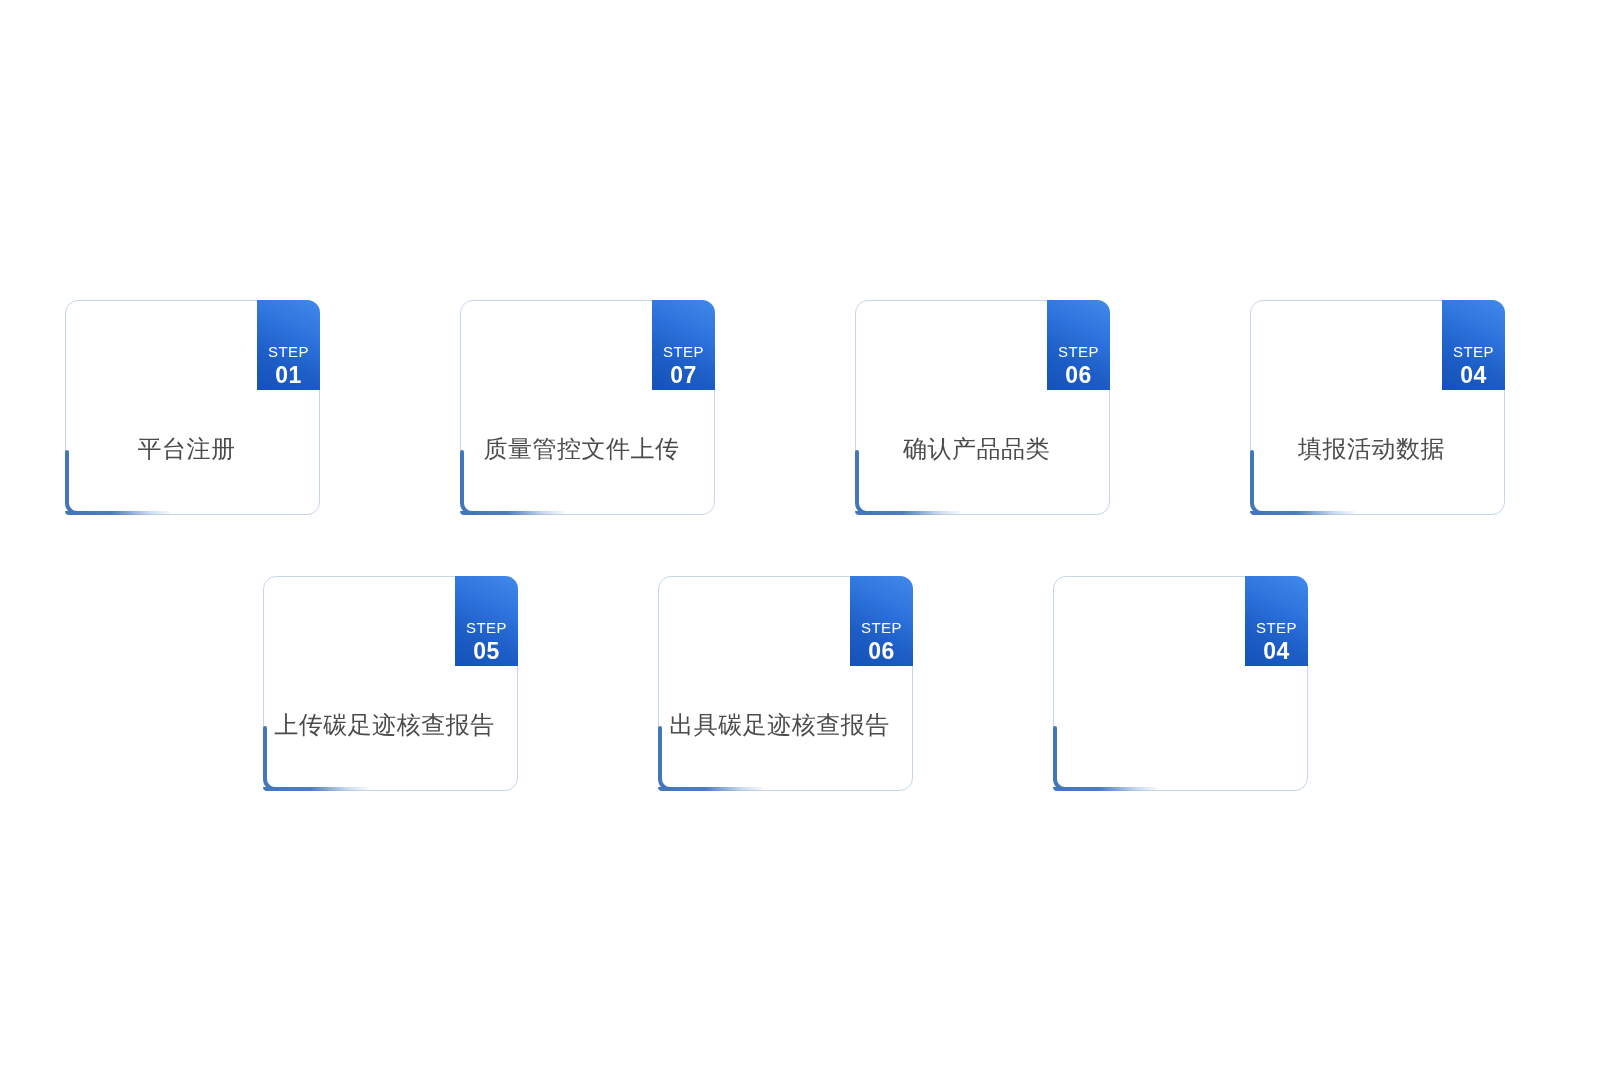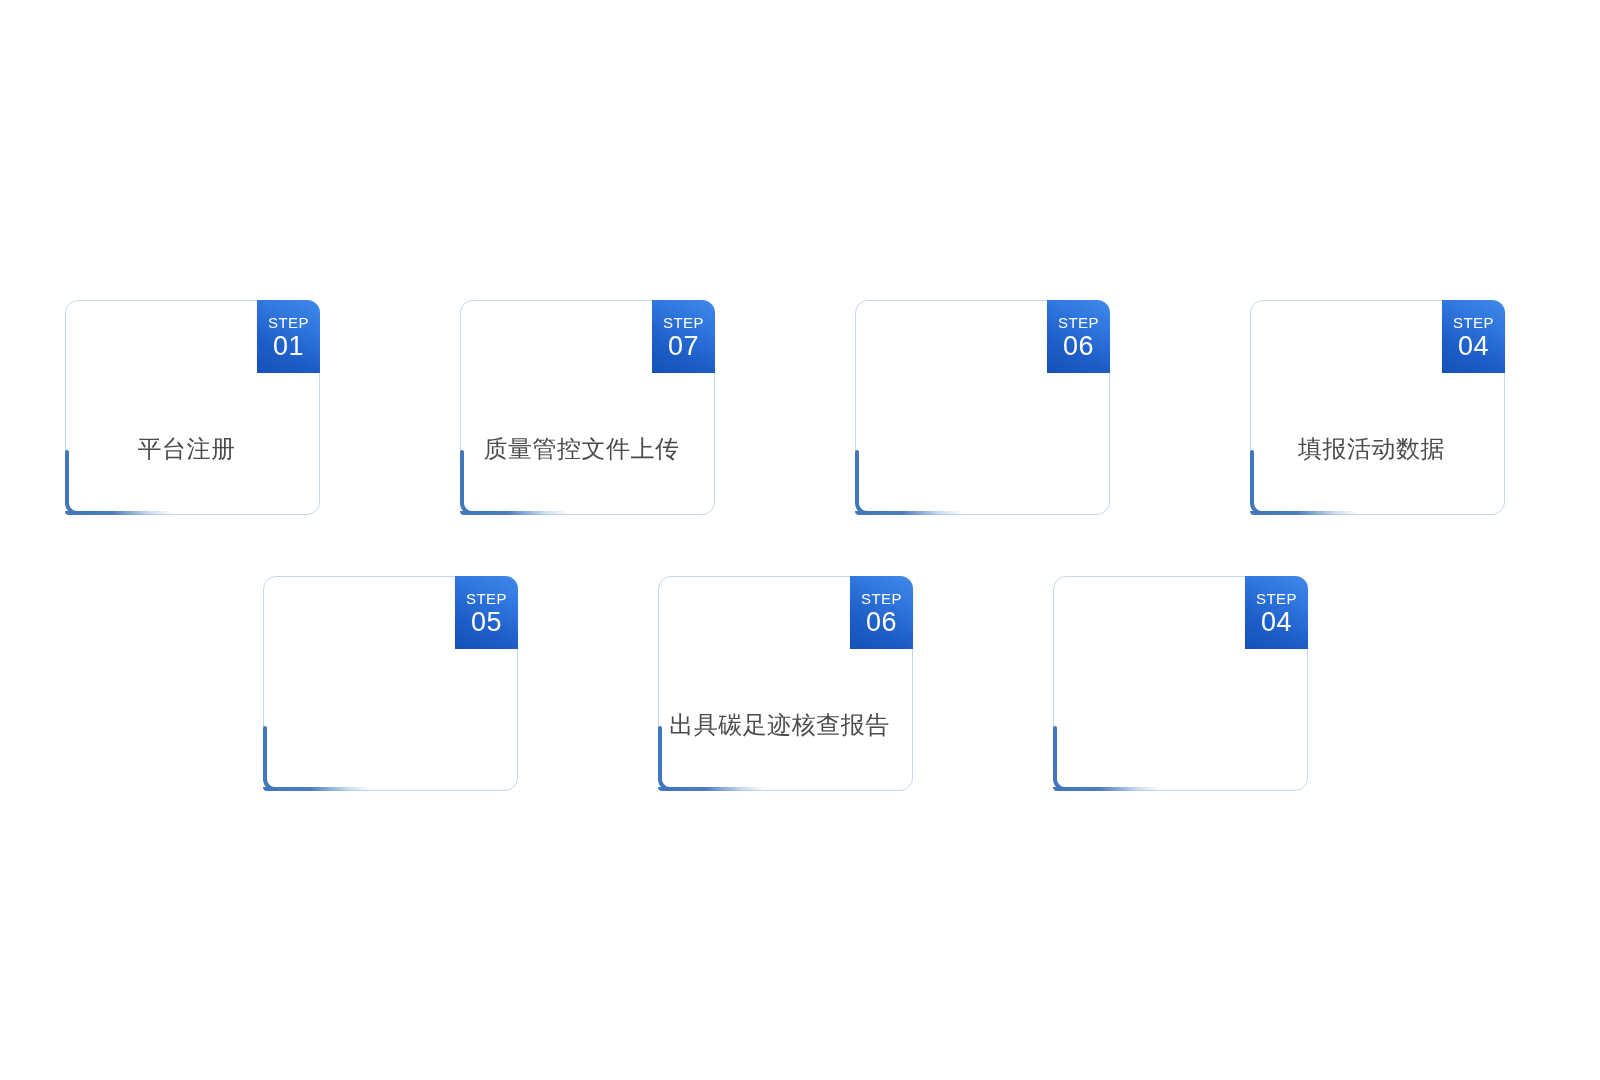--- a/index.html
+++ b/index.html
@@ -89,42 +89,42 @@
     border-bottom: 4px solid #4476bd;
     border-radius: 0 0 0 12px;
   }
 
   
   .step-badge {
     position: absolute;
     right: -1px;
     top: -1px;
     width: 63px;
-    height: 73px;
+    height: 90px;
     box-sizing: border-box;
     border-radius: 0 13px 0 0;
     background: linear-gradient(27deg, #1452b8 0%, #1d5dc6 32%, #2f76de 68%, #4189ea 100%);
     display: flex;
     flex-direction: column;
     align-items: center;
-    justify-content: center;
+    justify-content: flex-end;
     padding-top: 2px;
   }
   .step-word {
     font-size: 15px;
     line-height: 17px;
     color: #ffffff;
     letter-spacing: 0.4px;
     font-weight: 400;
   }
   .step-num {
-    font-size: 27px;
+    font-size: 23px;
     line-height: 30px;
     color: #ffffff;
-    font-weight: 400;
+    font-weight: 700;
     letter-spacing: 0.5px;
   }
 </style>
 </head>
 <body>
 
 <div id="stage">
 
   <div class="step-card" style="left:65px; top:300px;">
     <div class="card-body">
@@ -150,20 +150,21 @@
         <div class="step-num">07</div>
       </div>
     </div>
   </div>
 
   <div class="step-card" style="left:855px; top:300px;">
     <div class="card-body">
       <div class="accent-bottom"></div>
       <div class="accent-corner"></div>
       <div class="accent-left"></div>
+      <div class="card-label">确认产品品类</div>
       <div class="step-badge">
         <div class="step-word">STEP</div>
         <div class="step-num">06</div>
       </div>
     </div>
   </div>
 
   <div class="step-card" style="left:1250px; top:300px;">
     <div class="card-body">
       <div class="accent-bottom"></div>
@@ -175,20 +176,21 @@
         <div class="step-num">04</div>
       </div>
     </div>
   </div>
 
   <div class="step-card" style="left:263px; top:576px;">
     <div class="card-body">
       <div class="accent-bottom"></div>
       <div class="accent-corner"></div>
       <div class="accent-left"></div>
+      <div class="card-label">上传碳足迹核查报告</div>
       <div class="step-badge">
         <div class="step-word">STEP</div>
         <div class="step-num">05</div>
       </div>
     </div>
   </div>
 
   <div class="step-card" style="left:658px; top:576px;">
     <div class="card-body">
       <div class="accent-bottom"></div>

